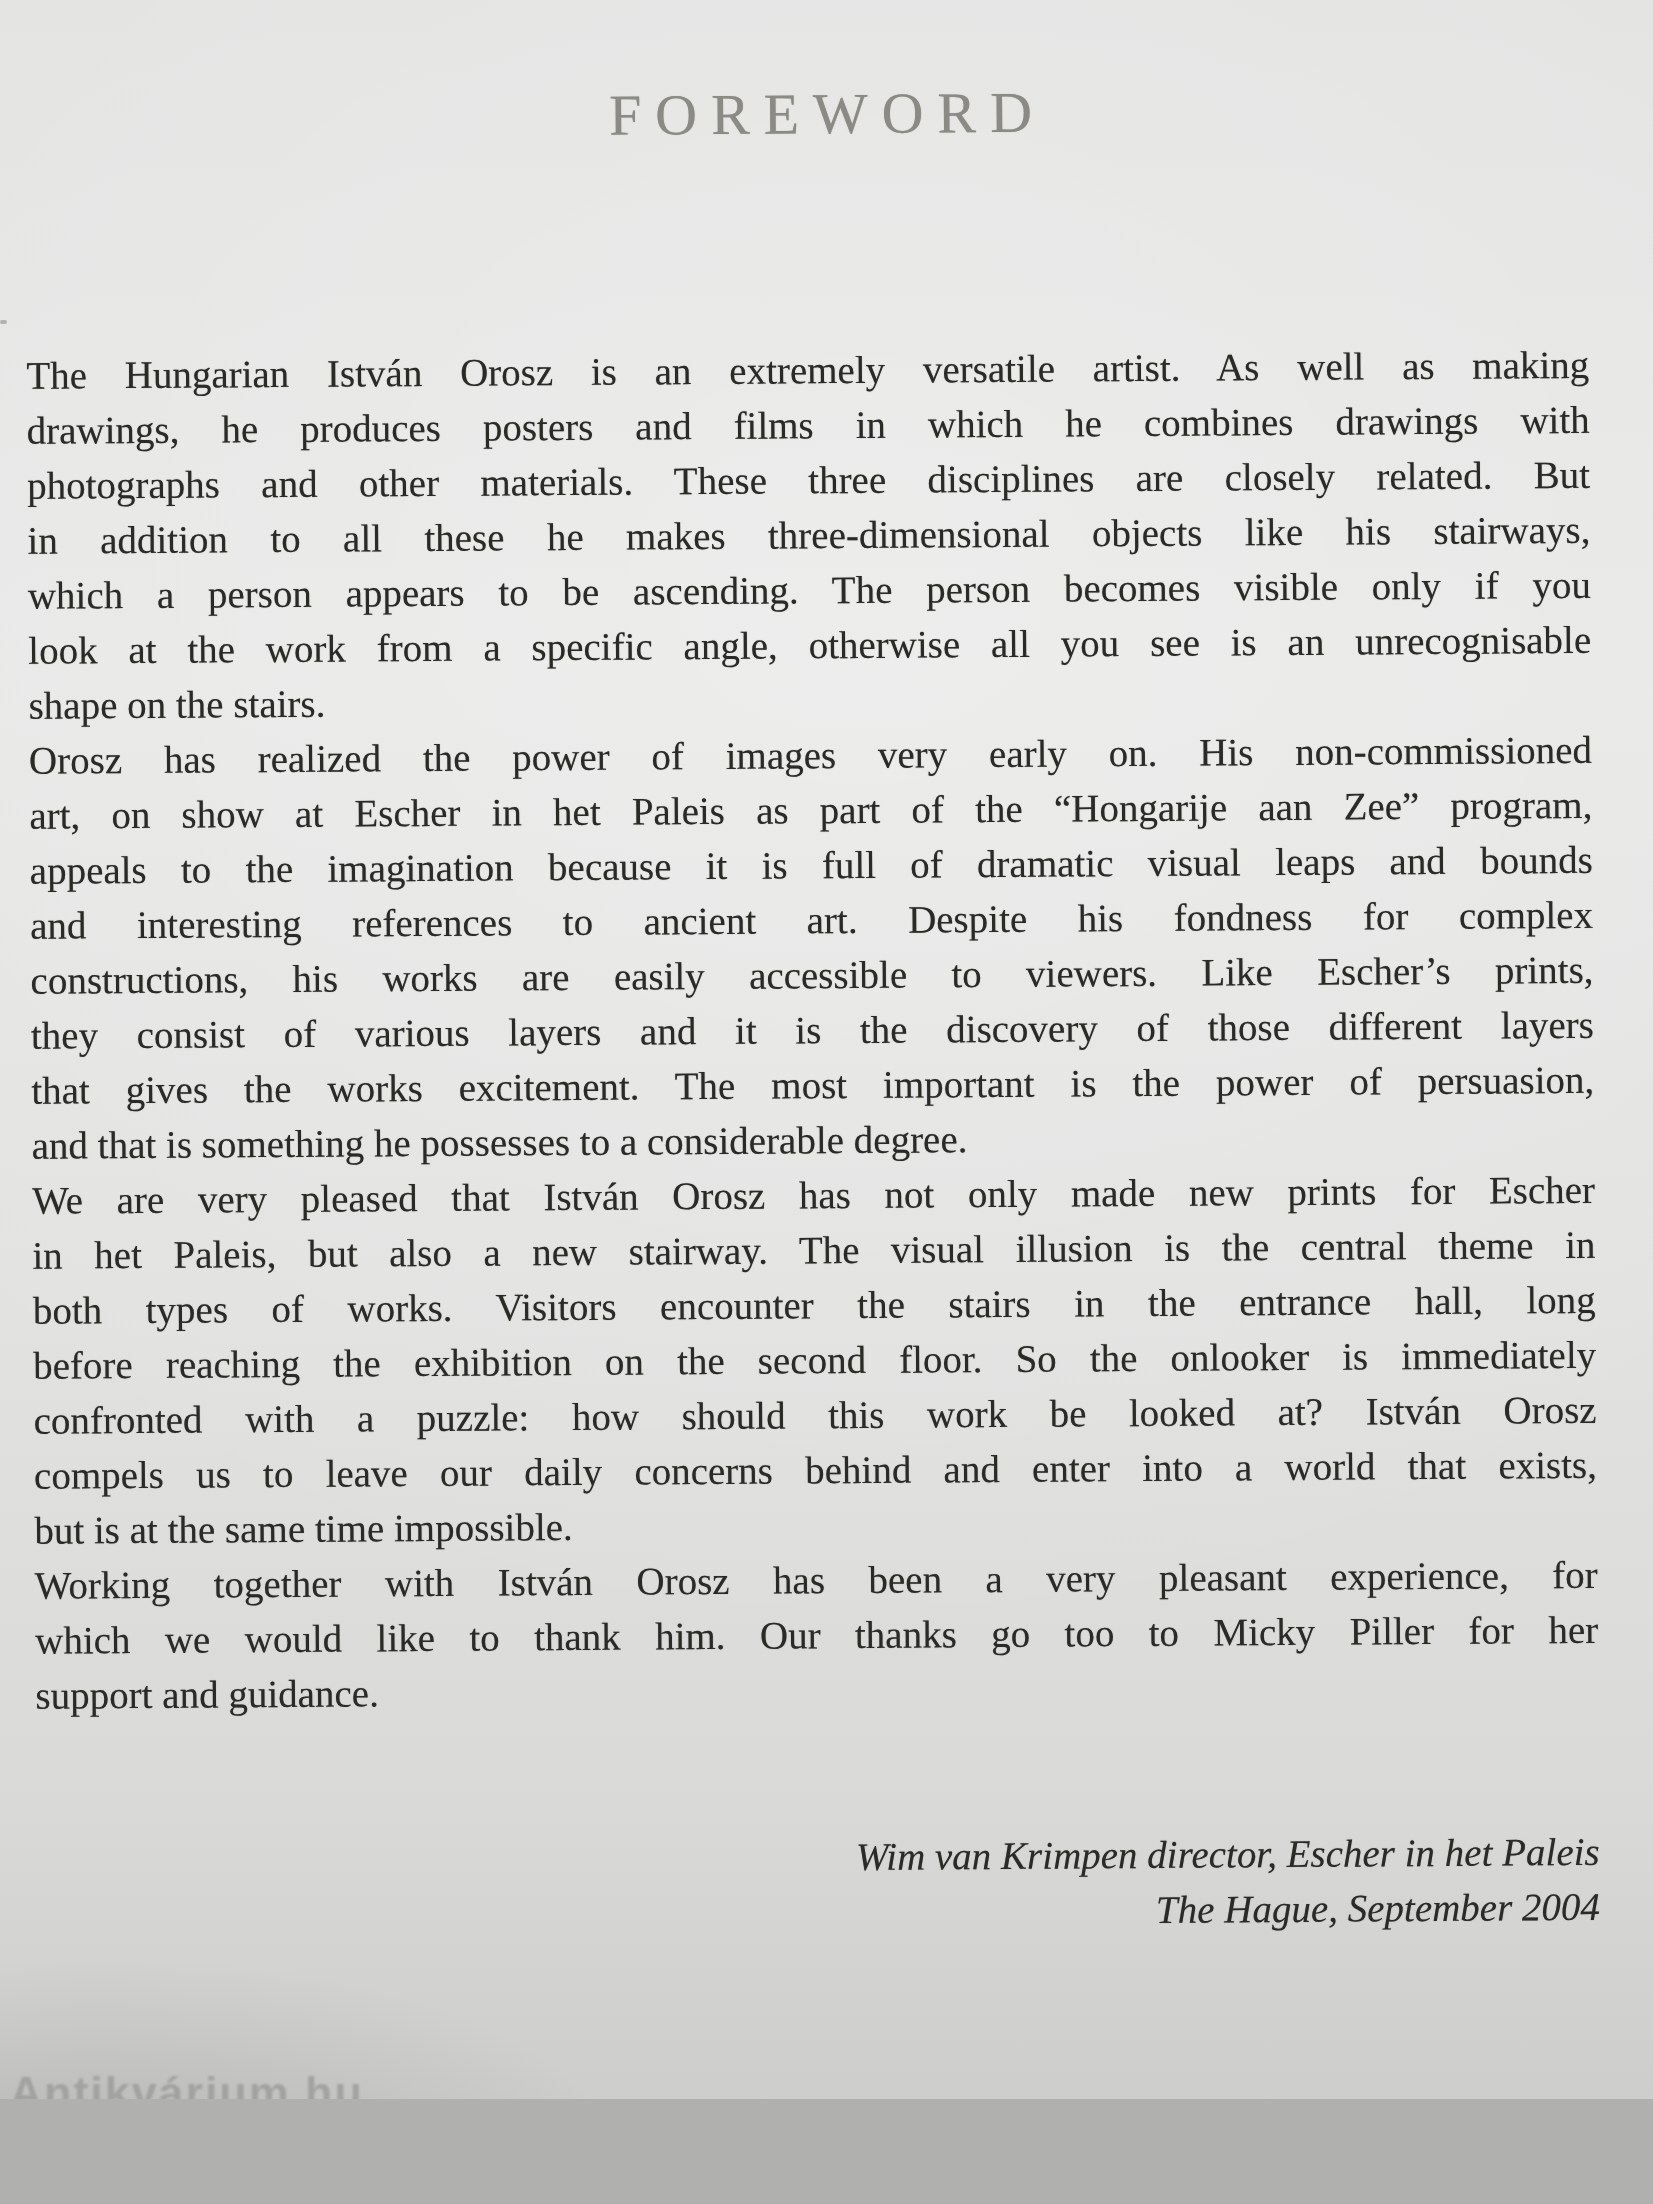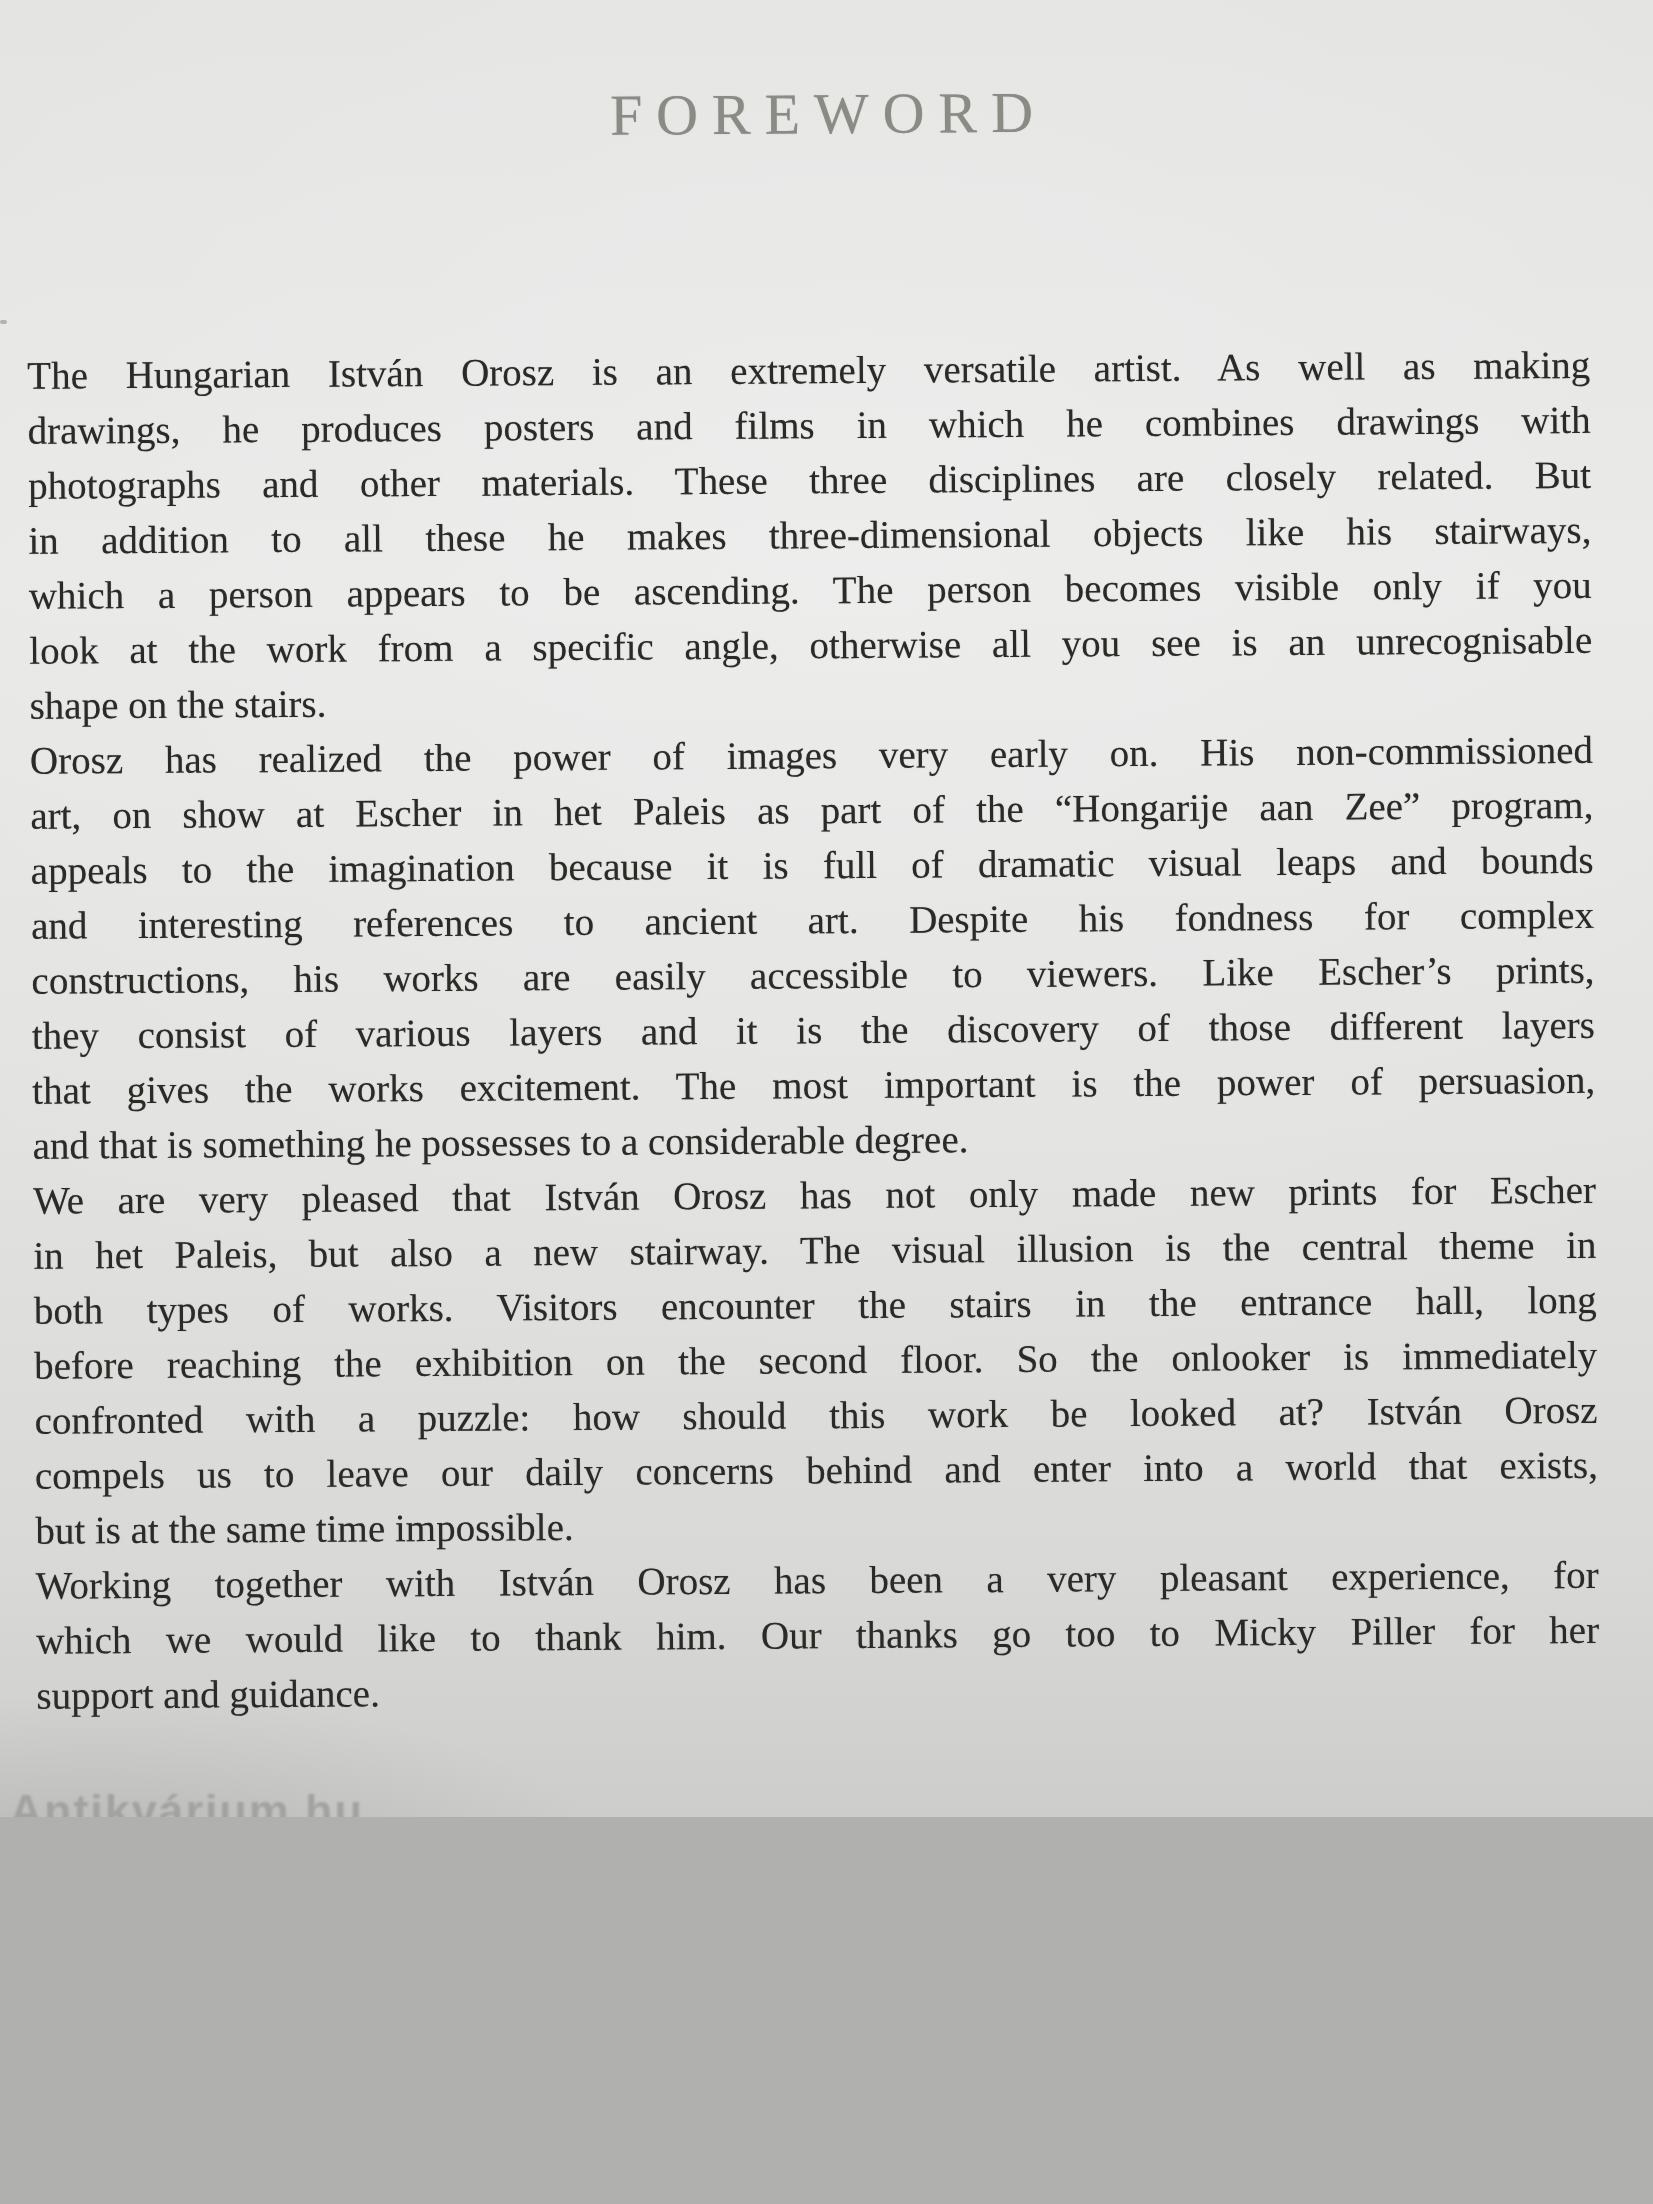--- a/index.html
+++ b/index.html
@@ -4,21 +4,21 @@
 <style>
   html, body {
     margin: 0;
     padding: 0;
     background: #b0b0ae;
     font-family: "Liberation Serif", "DejaVu Serif", serif;
   }
   .page {
     position: relative;
     width: 1654px;
-    height: 1817px;
+    height: 2099px;
     overflow: hidden;
     background-color: #e5e6e4;
     background-image:
       radial-gradient(45% 14% at 6% 103%, rgba(70,70,68,0.16), rgba(70,70,68,0) 70%),
       radial-gradient(120% 80% at 52% 28%, rgba(255,255,255,0.22), rgba(255,255,255,0) 65%),
       linear-gradient(180deg, #e3e4e2 0%, #e8e9e7 32%, #e2e3e1 62%, #d9dad8 86%, #cdcecc 100%);
   }
   
   .content {
     position: absolute;

